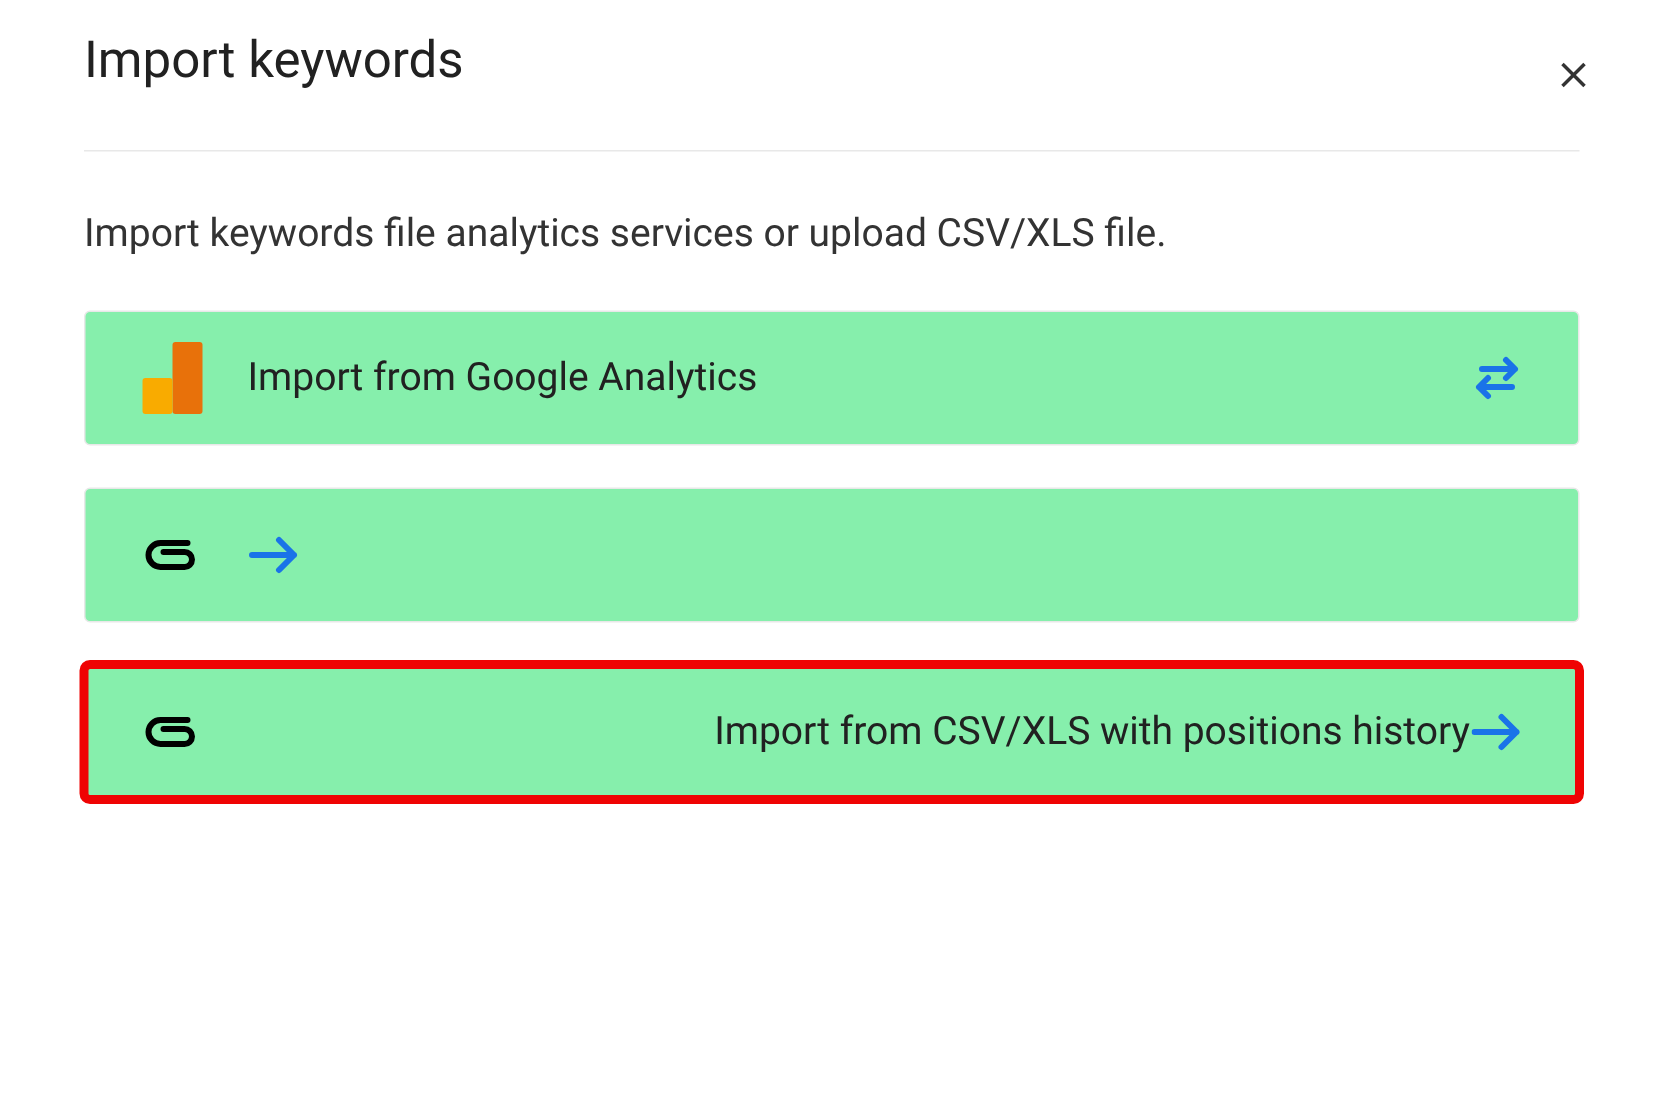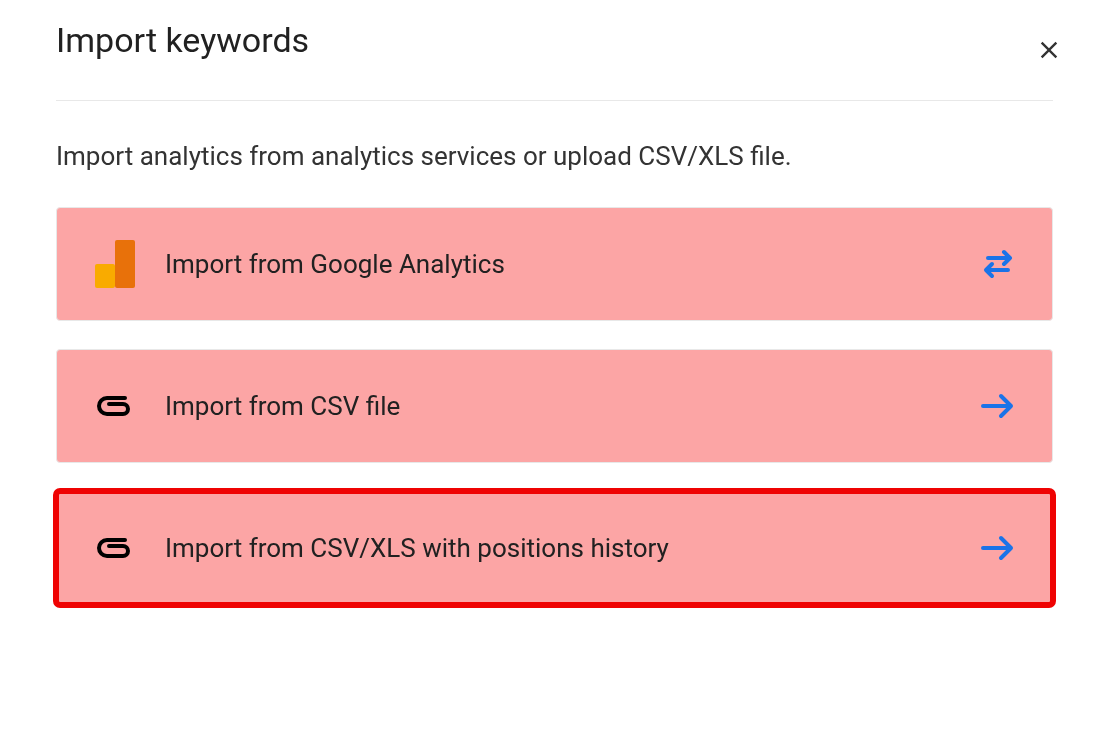--- a/index.html
+++ b/index.html
@@ -40,31 +40,32 @@
     }
     .subtitle {
       font-size: 26px;
       font-weight: 400;
       color: #333;
       margin-bottom: 36px;
     }
     .option-card {
       display: flex;
       align-items: center;
-      background: #fca5a5;
+      background: #86efac;
       border: 1px solid #e8e8e8;
       border-radius: 4px;
-      padding: 34px 36px;
+      padding: 22px 36px;
       margin-bottom: 28px;
       cursor: pointer;
       position: relative;
     }
     .option-card.highlighted {
       outline: 6px solid #ef0303;
       outline-offset: -3px;
+      text-align: right;
     }
     .option-icon {
       width: 44px;
       height: 44px;
       display: flex;
       align-items: center;
       justify-content: center;
       margin-right: 28px;
       flex-shrink: 0;
     }
@@ -94,21 +95,21 @@
       <svg width="28" height="28" viewBox="0 0 24 24">
           <path d="M19 6.41L17.59 5 12 10.59 6.41 5 5 6.41 10.59 12 5 17.59 6.41 19 12 13.41 17.59 19 19 17.59 13.41 12z" fill="#333"></path>
         </svg>
     </span>
   </button>
 
   <h1 class="title">Import keywords</h1>
 
   <hr class="divider">
 
-  <p class="subtitle">Import analytics from analytics services or upload CSV/XLS file.</p>
+  <p class="subtitle">Import keywords file analytics services or upload CSV/XLS file.</p>
 
   <div class="option-card">
     <span class="option-icon">
       <svg width="44" height="48" viewBox="0 0 44 48">
         <rect x="22" y="0" width="20" height="48" rx="2" fill="#e8710a"></rect>
         <rect x="2" y="24" width="20" height="24" rx="2" fill="#f9ab00"></rect>
       </svg>
     </span>
     <span class="option-label">Import from Google Analytics</span>
     <span class="option-action-icon">
@@ -118,21 +119,20 @@
       </svg>
     </span>
   </div>
 
   <div class="option-card">
     <span class="option-icon">
       <svg width="40" height="22" viewBox="0 0 40 22">
         <path d="M 30 3 L 12 3 A 8 8 0 0 0 12 19 L 28 19 A 5 5 0 0 0 28 9 L 14 9" stroke="#000" stroke-width="4" fill="none" stroke-linecap="round"></path>
       </svg>
     </span>
-    <span class="option-label">Import from CSV file</span>
     <span class="option-action-icon">
       <svg width="34" height="28" viewBox="0 0 34 28">
         <path d="M 2 14 L 30 14 M 20 4 L 30 14 L 20 24" stroke="#1a73e8" stroke-width="4" fill="none" stroke-linecap="round" stroke-linejoin="round"></path>
       </svg>
     </span>
   </div>
 
   <div class="option-card highlighted">
     <span class="option-icon">
       <svg width="40" height="22" viewBox="0 0 40 22">

